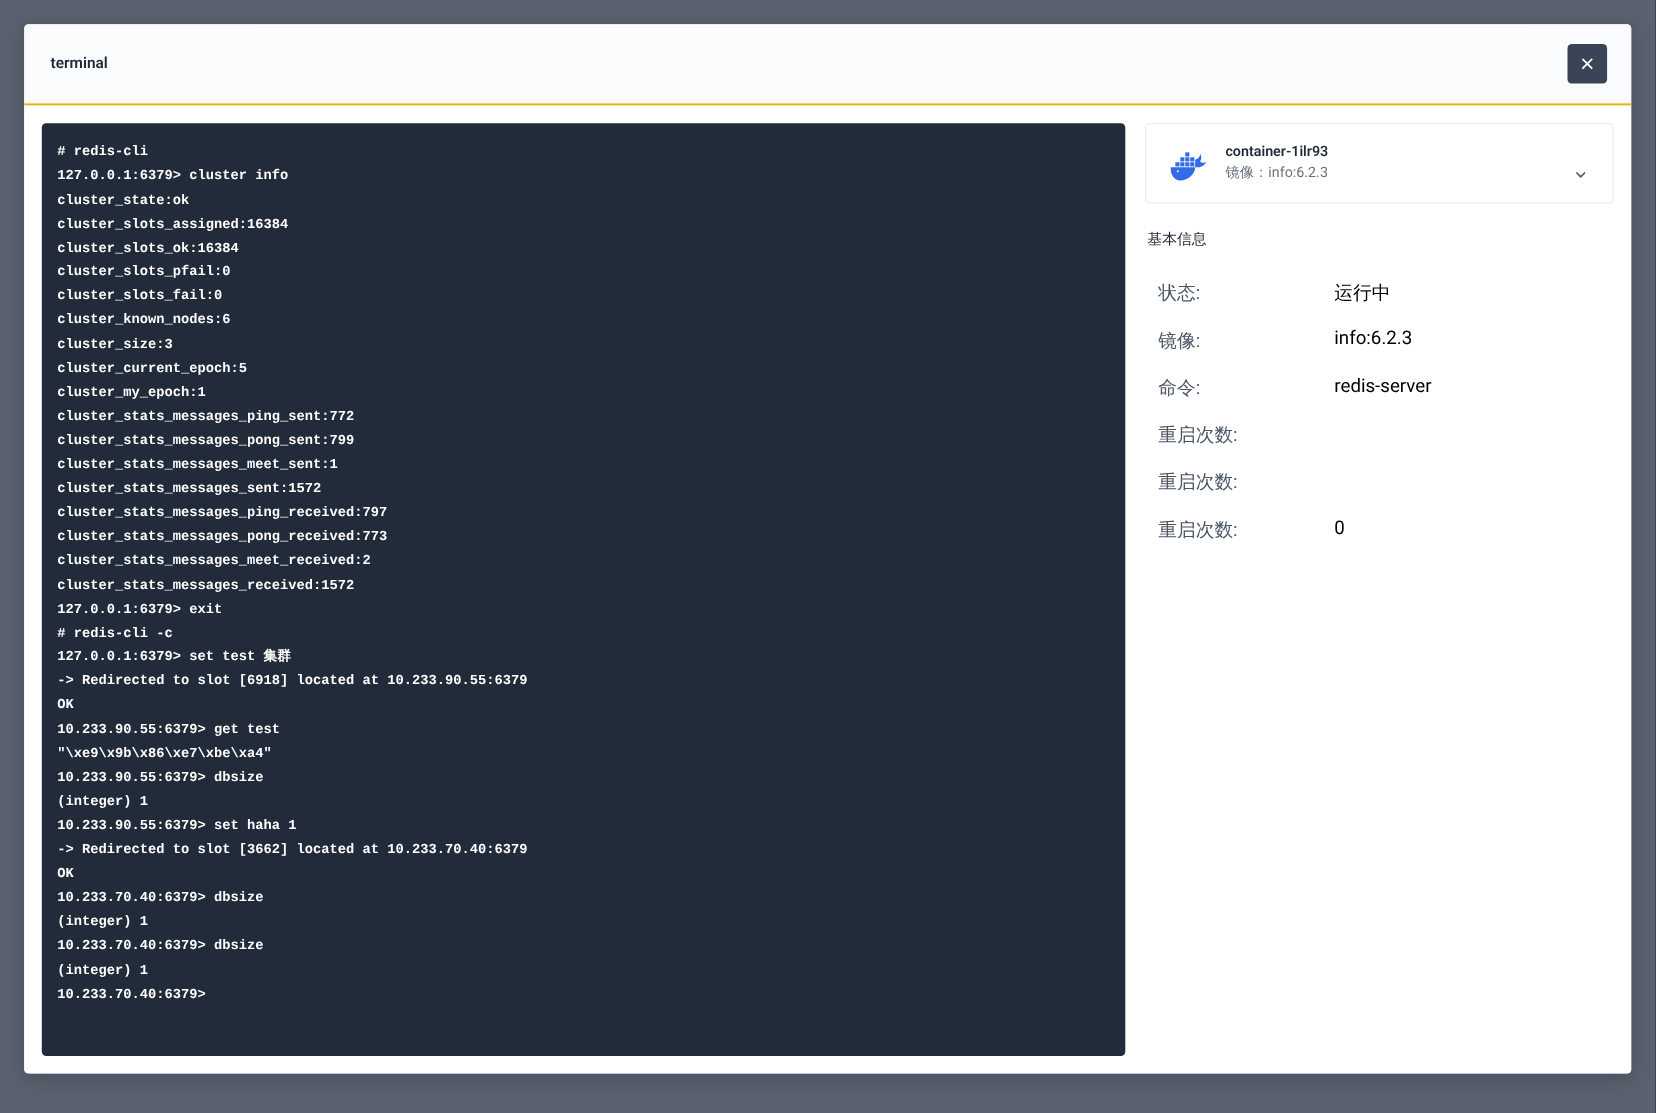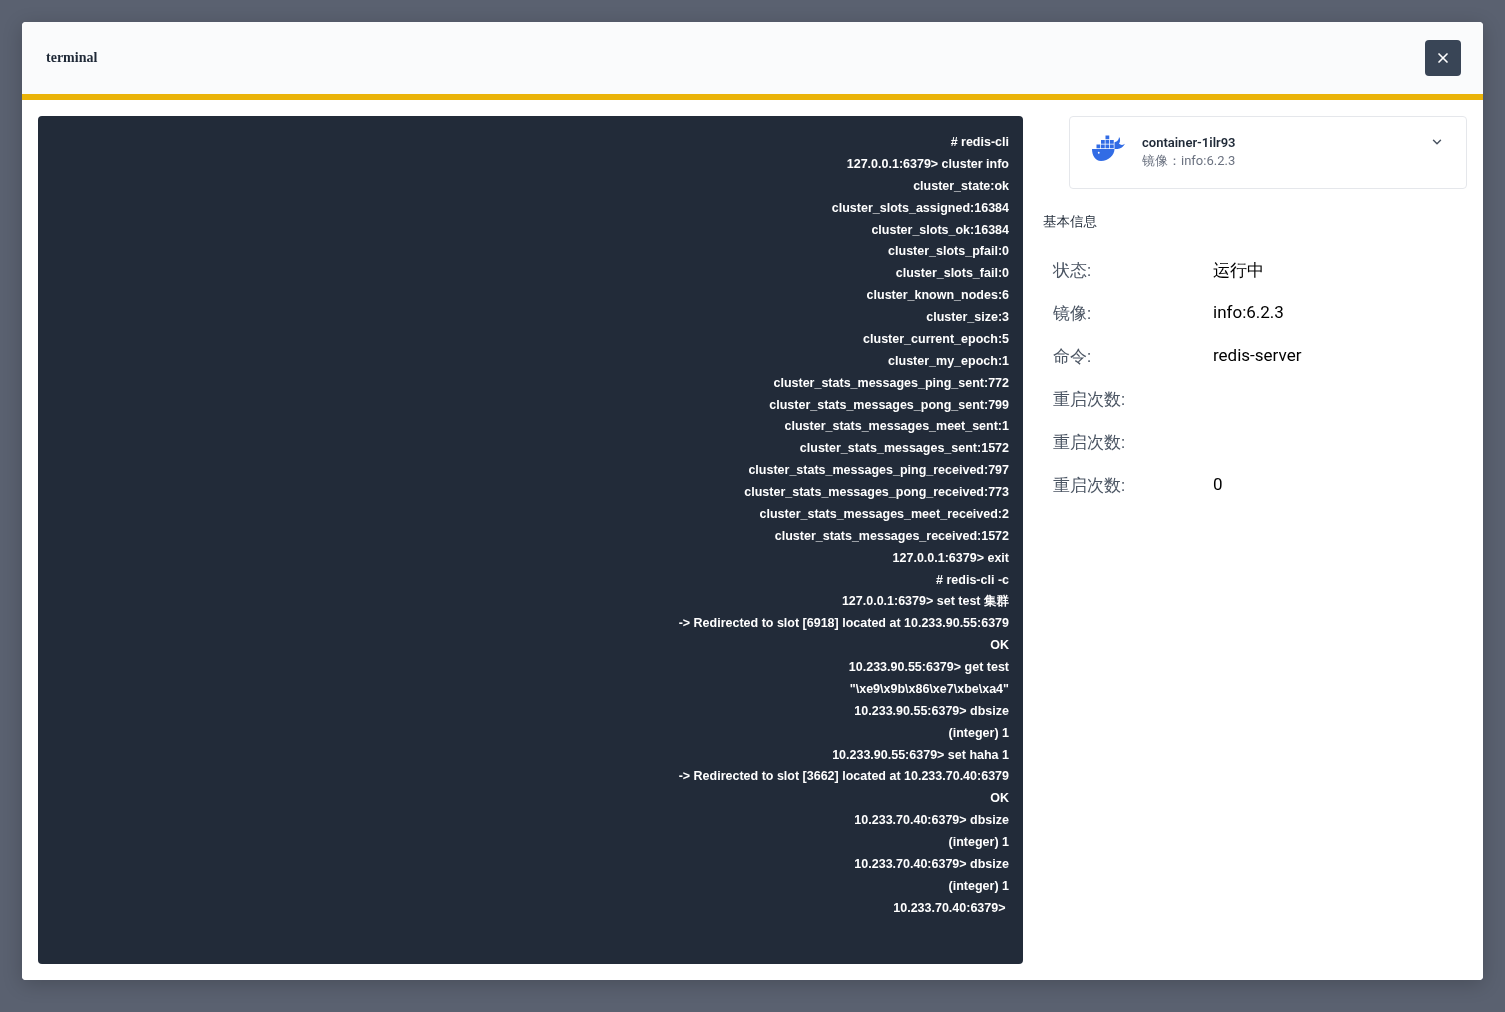--- a/index.html
+++ b/index.html
@@ -24,22 +24,21 @@
       box-shadow: 0 4px 20px rgba(0,0,0,0.2);
       overflow: hidden;
     }
 
     .modal-header {
       display: flex;
       align-items: center;
       justify-content: space-between;
       padding: 18px 22px 18px 24px;
       background: #fafbfc;
-      border-bottom: 6px solid #eab308;
-      font-family: Liberation Serif, serif;
+      border-bottom: 2px solid #eab308;
     }
 
     .modal-title {
       font-size: 14px;
       font-weight: 600;
       color: #1f2937;
     }
 
     .close-btn {
       width: 36px;
@@ -68,44 +67,42 @@
     .terminal-panel {
       flex: 1;
       background: #222b39;
       border-radius: 4px;
       padding: 16px 14px;
       min-height: 848px;
       color: #fff;
     }
 
     .terminal-content {
-      font-family: Liberation Sans, sans-serif;
+      font-family: Liberation Mono, monospace;
       font-size: 12.5px;
       line-height: 1.75;
       white-space: pre-wrap;
       color: #ffffff;
       font-weight: 600;
-      text-align: right;
     }
 
     .side-panel {
       width: 426px;
       flex-shrink: 0;
     }
 
     .container-card {
       border: 1px solid #e5e7eb;
       border-radius: 4px;
       padding: 18px 22px;
       display: flex;
-      align-items: flex-start;
+      align-items: flex-end;
       gap: 14px;
       margin-bottom: 24px;
       cursor: pointer;
-      margin-left: 28px;
     }
 
     .whale-icon {
       width: 36px;
       height: 28px;
       color: #326ce5;
       flex-shrink: 0;
     }
 
     .container-info {

